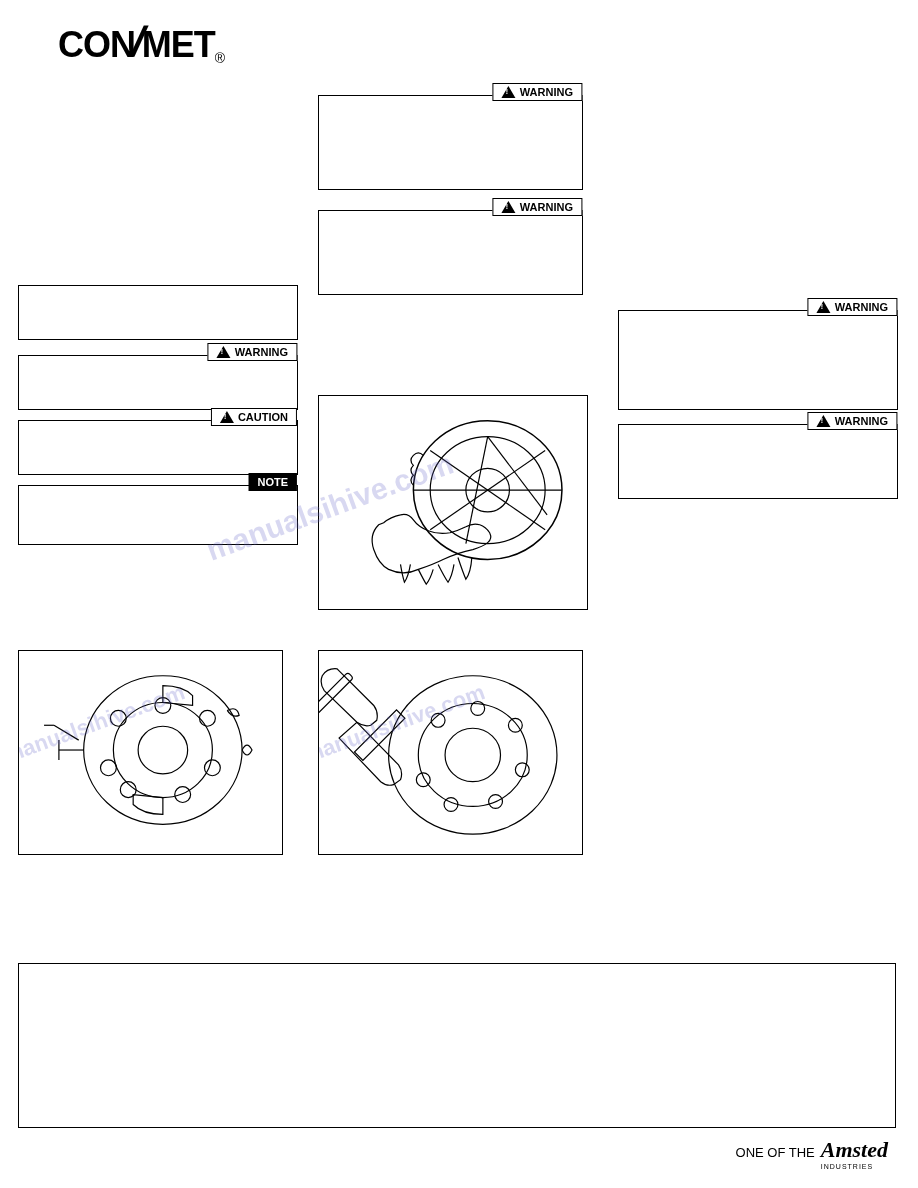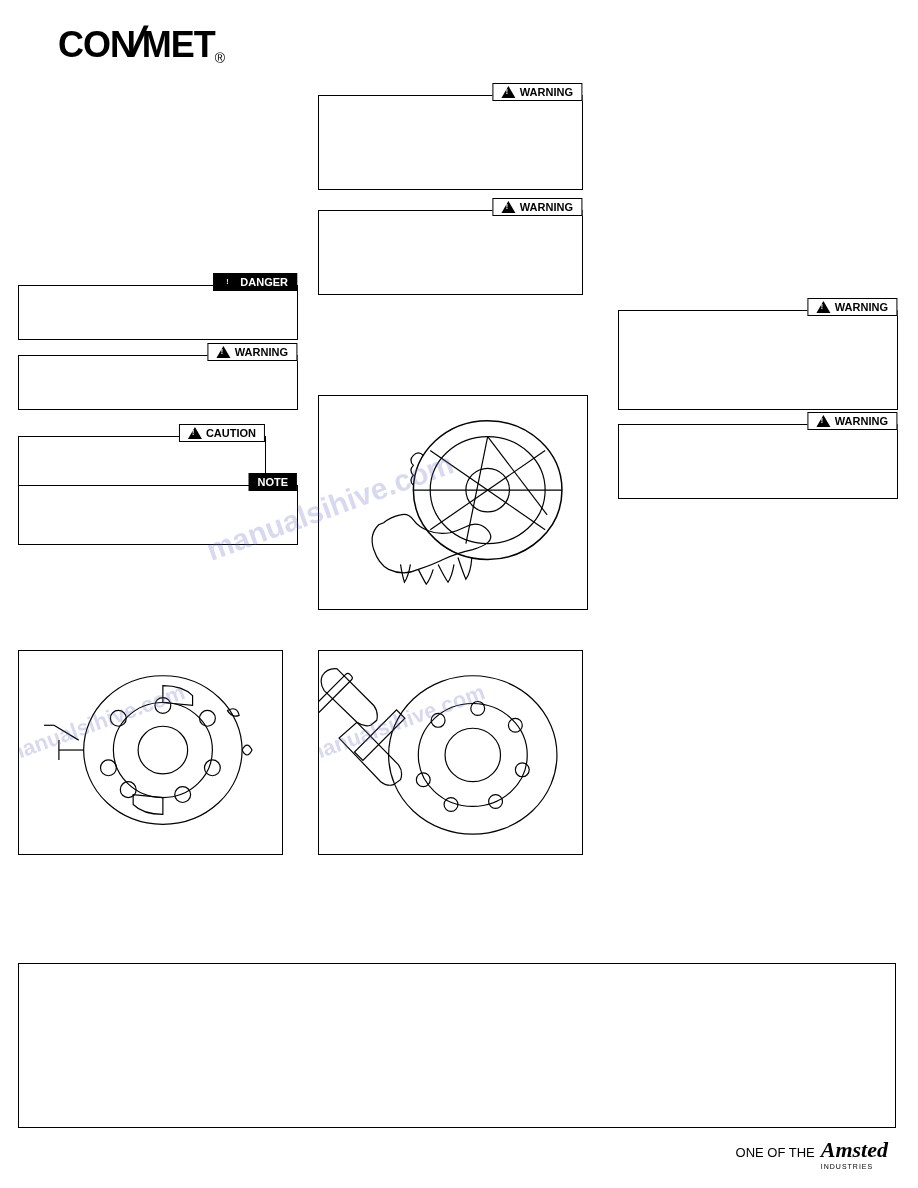--- a/index.html
+++ b/index.html
@@ -227,40 +227,34 @@
     <div style="position:relative; display:flex; justify-content:center; top:-1px;">
       <div class="notice-header warning">
         <span class="notice-triangle-white"></span>
         <span>WARNING</span>
       </div>
     </div>
     <div class="notice-content"></div>
   </div>
 
   <div class="notice-box" style="top:285px; left:18px; width:280px; height:55px;">
-    <div style="position:relative; display:flex; justify-content:center; top:-1px;">
-      <div class="notice-header danger">
-        <span class="notice-triangle-white"></span>
-        <span>DANGER</span>
-      </div>
-    </div>
     <div class="notice-content"></div>
   </div>
 
   <div class="notice-box" style="top:355px; left:18px; width:280px; height:55px;">
     <div style="position:relative; display:flex; justify-content:center; top:-1px;">
       <div class="notice-header warning">
         <span class="notice-triangle-white"></span>
         <span>WARNING</span>
       </div>
     </div>
     <div class="notice-content"></div>
   </div>
 
-  <div class="notice-box" style="top:436px; left:18px; width:248px; height:55px;">
+  <div class="notice-box" style="top:420px; left:18px; width:280px; height:55px;">
     <div style="position:relative; display:flex; justify-content:center; top:-1px;">
       <div class="notice-header caution">
         <span class="notice-triangle-white"></span>
         <span>CAUTION</span>
       </div>
     </div>
     <div class="notice-content"></div>
   </div>
 
   <div class="notice-box" style="top:485px; left:18px; width:280px; height:60px;">

